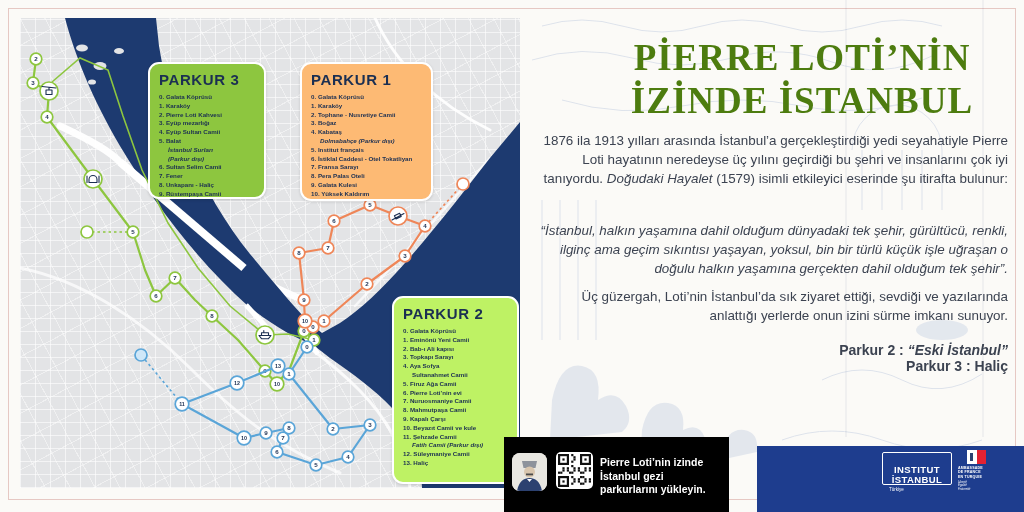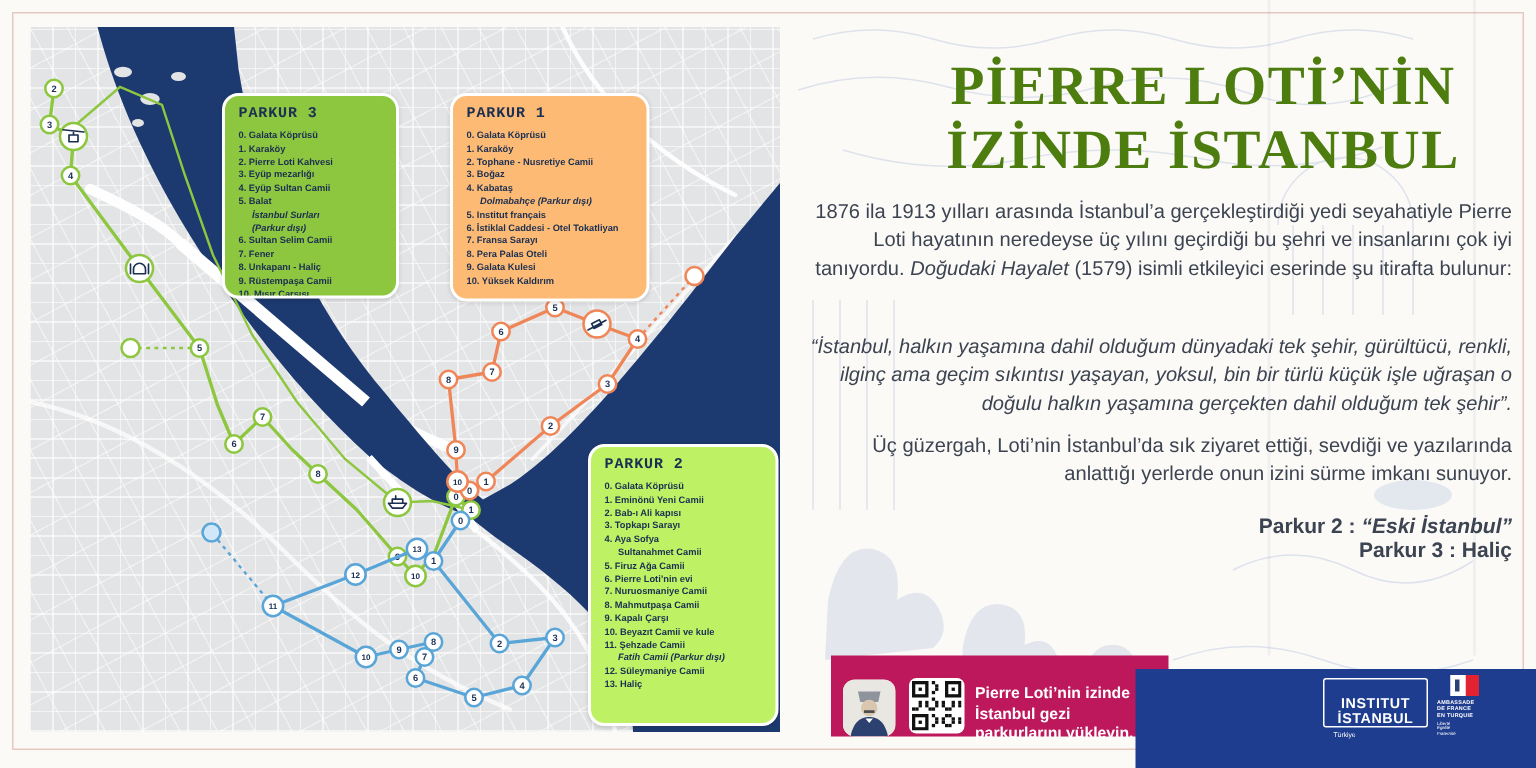--- a/index.html
+++ b/index.html
@@ -17,42 +17,42 @@
     background-image:
       repeating-linear-gradient(0deg,rgba(255,255,255,.6) 0 1px,transparent 1px 13px),
       repeating-linear-gradient(90deg,rgba(255,255,255,.6) 0 1px,transparent 1px 15px),
       repeating-linear-gradient(62deg,rgba(255,255,255,.45) 0 1px,transparent 1px 22px),
       repeating-linear-gradient(-28deg,rgba(255,255,255,.45) 0 1px,transparent 1px 25px);}
   .map svg{position:absolute;left:0;top:0;}
 
   .legend{position:absolute;border:2.5px solid #fff;border-radius:11px;
           padding:7px 9px;box-sizing:border-box;color:#1b2f52;overflow:hidden;
           box-shadow:0 1px 3px rgba(0,0,0,.15);}
-  .legend h3{margin:0 0 5px 0;font-size:10px;letter-spacing:.6px;font-family:Liberation Mono, monospace;}
+  .legend h3{margin:0 0 5px 0;font-size:15px;letter-spacing:.6px;}
   .legend .li{font-size:6.2px;line-height:1.42;font-weight:bold;}
   .legend .sub{padding-left:9px;}
   .it{font-style:italic;}
   #legend-p3{left:128px;top:44px;width:118px;height:137px;background:#8dc63f;}
   #legend-p1{left:280px;top:44px;width:133px;height:139px;background:#fdba74;}
   #legend-p2{left:372px;top:278px;width:127px;height:188px;background:#bef264;}
 
   
   .panel-bg{position:absolute;left:522px;top:0;width:502px;height:512px;z-index:1;}
   .panel-title{position:absolute;left:588px;top:36px;width:428px;z-index:3;
     text-align:center;font-family:"Liberation Serif",serif;font-weight:bold;
     font-size:37px;line-height:43px;letter-spacing:1px;color:#4d7c0f;}
   .rp{position:absolute;left:540px;right:16px;text-align:right;color:#3c4351;
       font-size:13.4px;line-height:19px;z-index:3;}
   #p1{top:131px;}
   #quote{top:221px;font-style:italic;}
   #p2{top:287px;}
   #routes-list{top:343px;font-weight:bold;font-size:14px;line-height:15.8px;}
 
   
-  .red-bar{position:absolute;left:554px;top:437px;width:225px;height:54px;background:#be185d;z-index:4;}
+  .red-bar{position:absolute;left:504px;top:437px;width:225px;height:75px;background:#000000;z-index:4;}
   .blue-bar{position:absolute;left:757px;top:446px;width:267px;height:66px;background:#1e3d8e;z-index:4;}
   .app-icon{position:absolute;left:8px;top:16px;width:35px;height:38px;border-radius:8px;
             overflow:hidden;background:#e9e7e1;}
   .qr-box{position:absolute;left:52px;top:15px;width:37px;height:37px;border-radius:5px;
           background:#fff;}
   .qr-box svg{position:absolute;left:2px;top:2px;}
   .cta{position:absolute;left:96px;top:19px;color:#fff;font-weight:bold;
        font-size:10.5px;line-height:13.5px;}
   .if-logo{position:absolute;left:125px;top:6px;width:70px;height:33px;border:1.5px solid #fff;
            border-radius:2px;color:#fff;text-align:center;box-sizing:border-box;padding-top:12px;}

